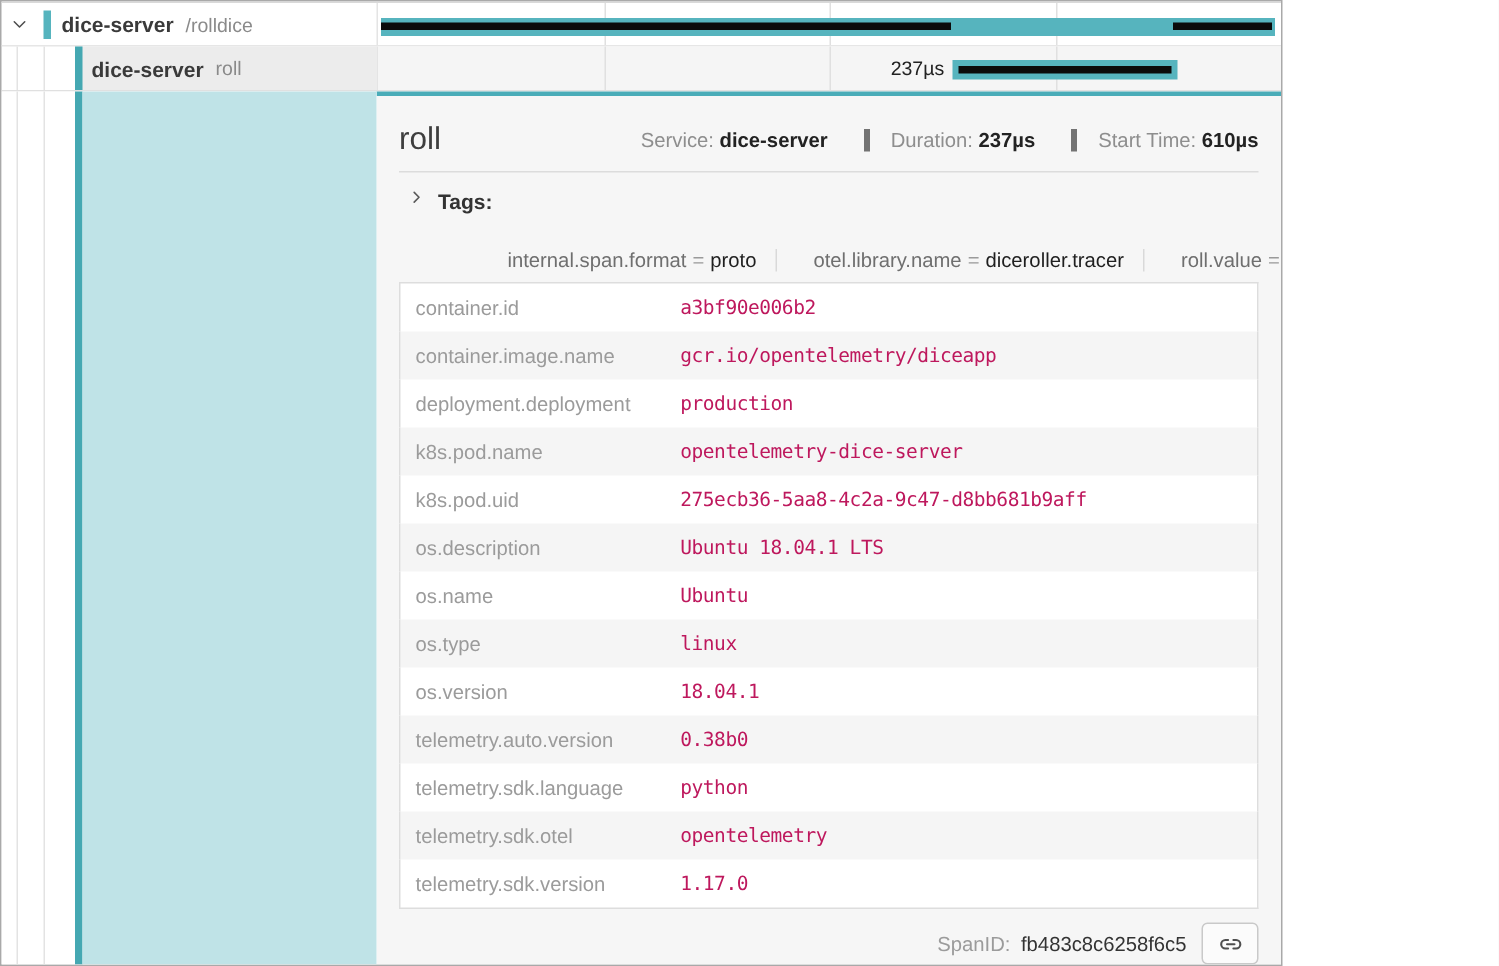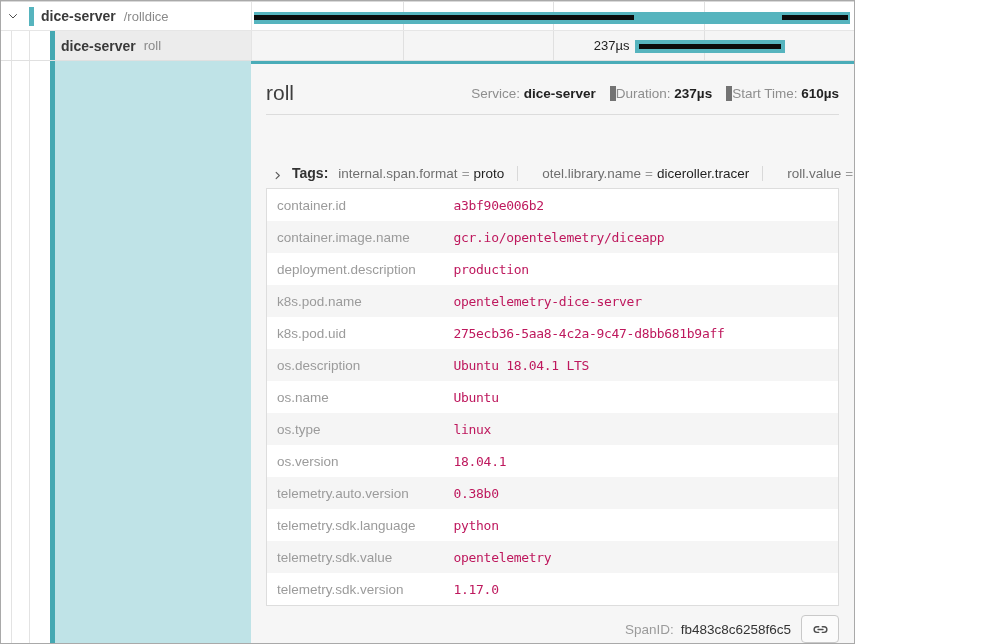--- a/index.html
+++ b/index.html
@@ -43,23 +43,23 @@
   .left { width: 250px; position: relative; flex: none; background: #fff; }
   .sel-accent { position: absolute; left: 49px; top: 0; bottom: 0; width: 5px; background: #45a8b2; }
   .sel-fill { position: absolute; left: 54px; right: 0; top: 0; bottom: 0; background: #bfe3e7; }
   
   .panel { flex: 1; background: #f6f6f6; border-top: 3px solid #4aacb8; padding: 0 15px; overflow: hidden; }
   .panel-header { display: flex; justify-content: space-between; align-items: center; margin-top: 17px; }
   .title { font-size: 21px; font-weight: 500; color: #3e3e3e; }
   .stats { display: flex; align-items: center; font-size: 13.5px; color: #8e8e8e; }
   .stat { white-space: nowrap; }
   .stat b { color: #222; }
-  .stat + .stat { border-left: 6px solid #737373; margin-left: 14px; }
+  .stat + .stat { border-left: 4px solid #737373; margin-left: 24px; padding-left: 14px; }
   .divider { border-bottom: 1px solid #dcdcdc; margin-top: 9px; }
-  .tags-row { display: flex; align-items: flex-end; padding: 11px 0 1px; font-size: 13.5px; }
+  .tags-row { display: flex; align-items: flex-start; padding: 11px 0 1px; font-size: 13.5px; }
   .tags-row .chev svg, .process-row .chev svg { stroke: #5a5a5a; stroke-width: 2.4; }
   .sec-label { font-weight: bold; color: #333; margin: 0 10px 0 9px; font-size: 14px; }
   .tag { color: #6f6f6f; white-space: nowrap; margin-top: 40px; }
   .tag .eq { color: #9a9a9a; margin: 0 4px; }
   .tag .val { color: #1f1f1f; }
   .tag + .tag { border-left: 1px solid #d9d9d9; margin-left: 13px; padding-left: 24px; }
   .process-row { display: flex; align-items: center; margin-top: 11px; }
   table.kv { width: 100%; border-collapse: collapse; background: #fff; border: 1px solid #ddd; margin-top: 6px; }
   table.kv td { padding: 9px 10px 8px; vertical-align: top; }
   td.k { width: 177px; color: #9b9b9b; font-size: 13.5px; }
@@ -179,21 +179,21 @@
         <tbody>
           <tr>
               <td class="k">container.id</td>
               <td class="v">a3bf90e006b2</td>
             </tr>
           <tr class="alt">
               <td class="k">container.image.name</td>
               <td class="v">gcr.io/opentelemetry/diceapp</td>
             </tr>
           <tr>
-              <td class="k">deployment.description</td>
+              <td class="k">deployment.deployment</td>
               <td class="v">production</td>
             </tr>
           <tr class="alt">
               <td class="k">k8s.pod.name</td>
               <td class="v">opentelemetry-dice-server</td>
             </tr>
           <tr>
               <td class="k">k8s.pod.uid</td>
               <td class="v">275ecb36-5aa8-4c2a-9c47-d8bb681b9aff</td>
             </tr>
@@ -215,21 +215,21 @@
             </tr>
           <tr class="alt">
               <td class="k">telemetry.auto.version</td>
               <td class="v">0.38b0</td>
             </tr>
           <tr>
               <td class="k">telemetry.sdk.language</td>
               <td class="v">python</td>
             </tr>
           <tr class="alt">
-              <td class="k">telemetry.sdk.value</td>
+              <td class="k">telemetry.sdk.otel</td>
               <td class="v">opentelemetry</td>
             </tr>
           <tr>
               <td class="k">telemetry.sdk.version</td>
               <td class="v">1.17.0</td>
             </tr>
         </tbody>
       </table>
 
       <div class="footer">

